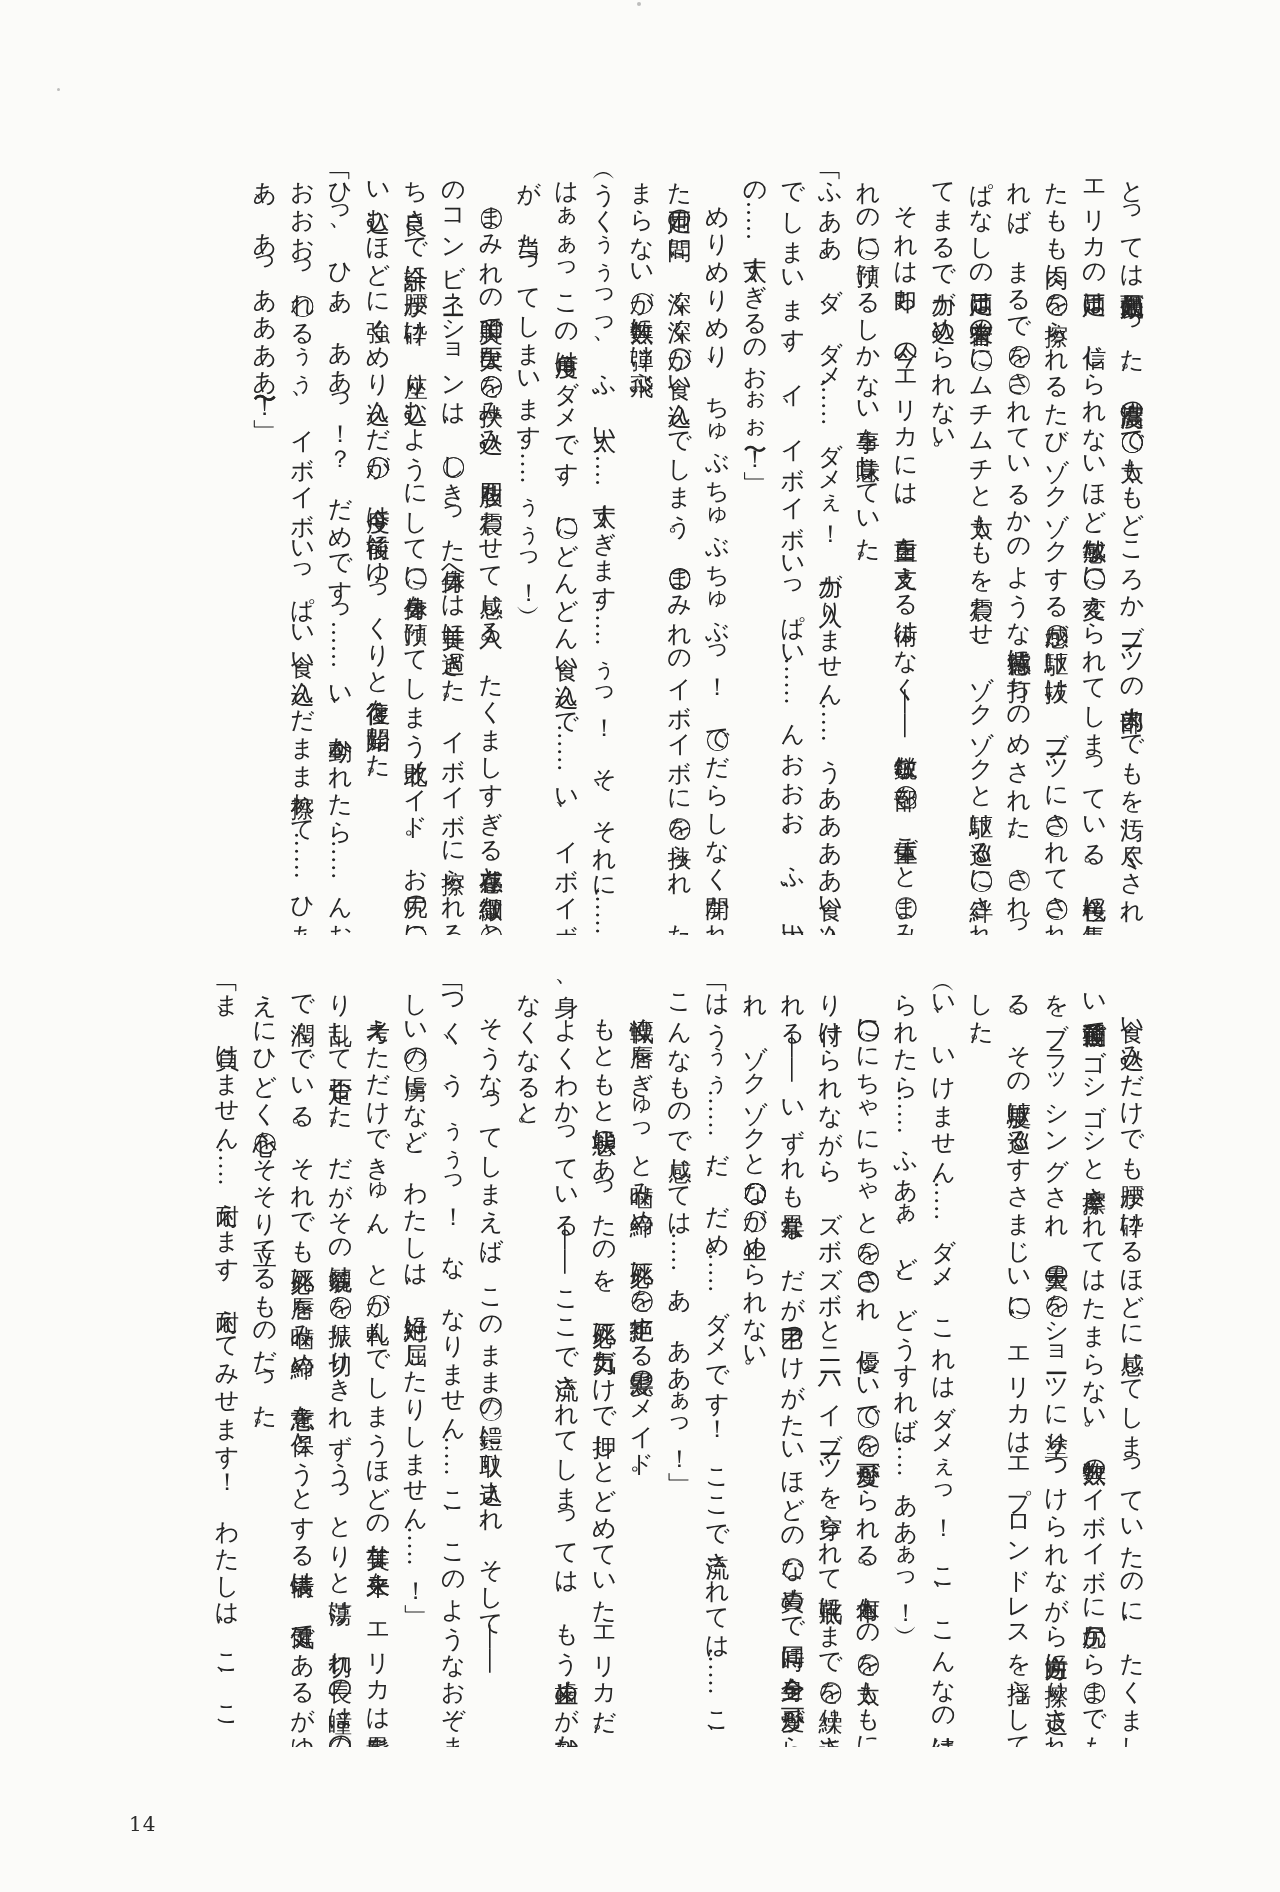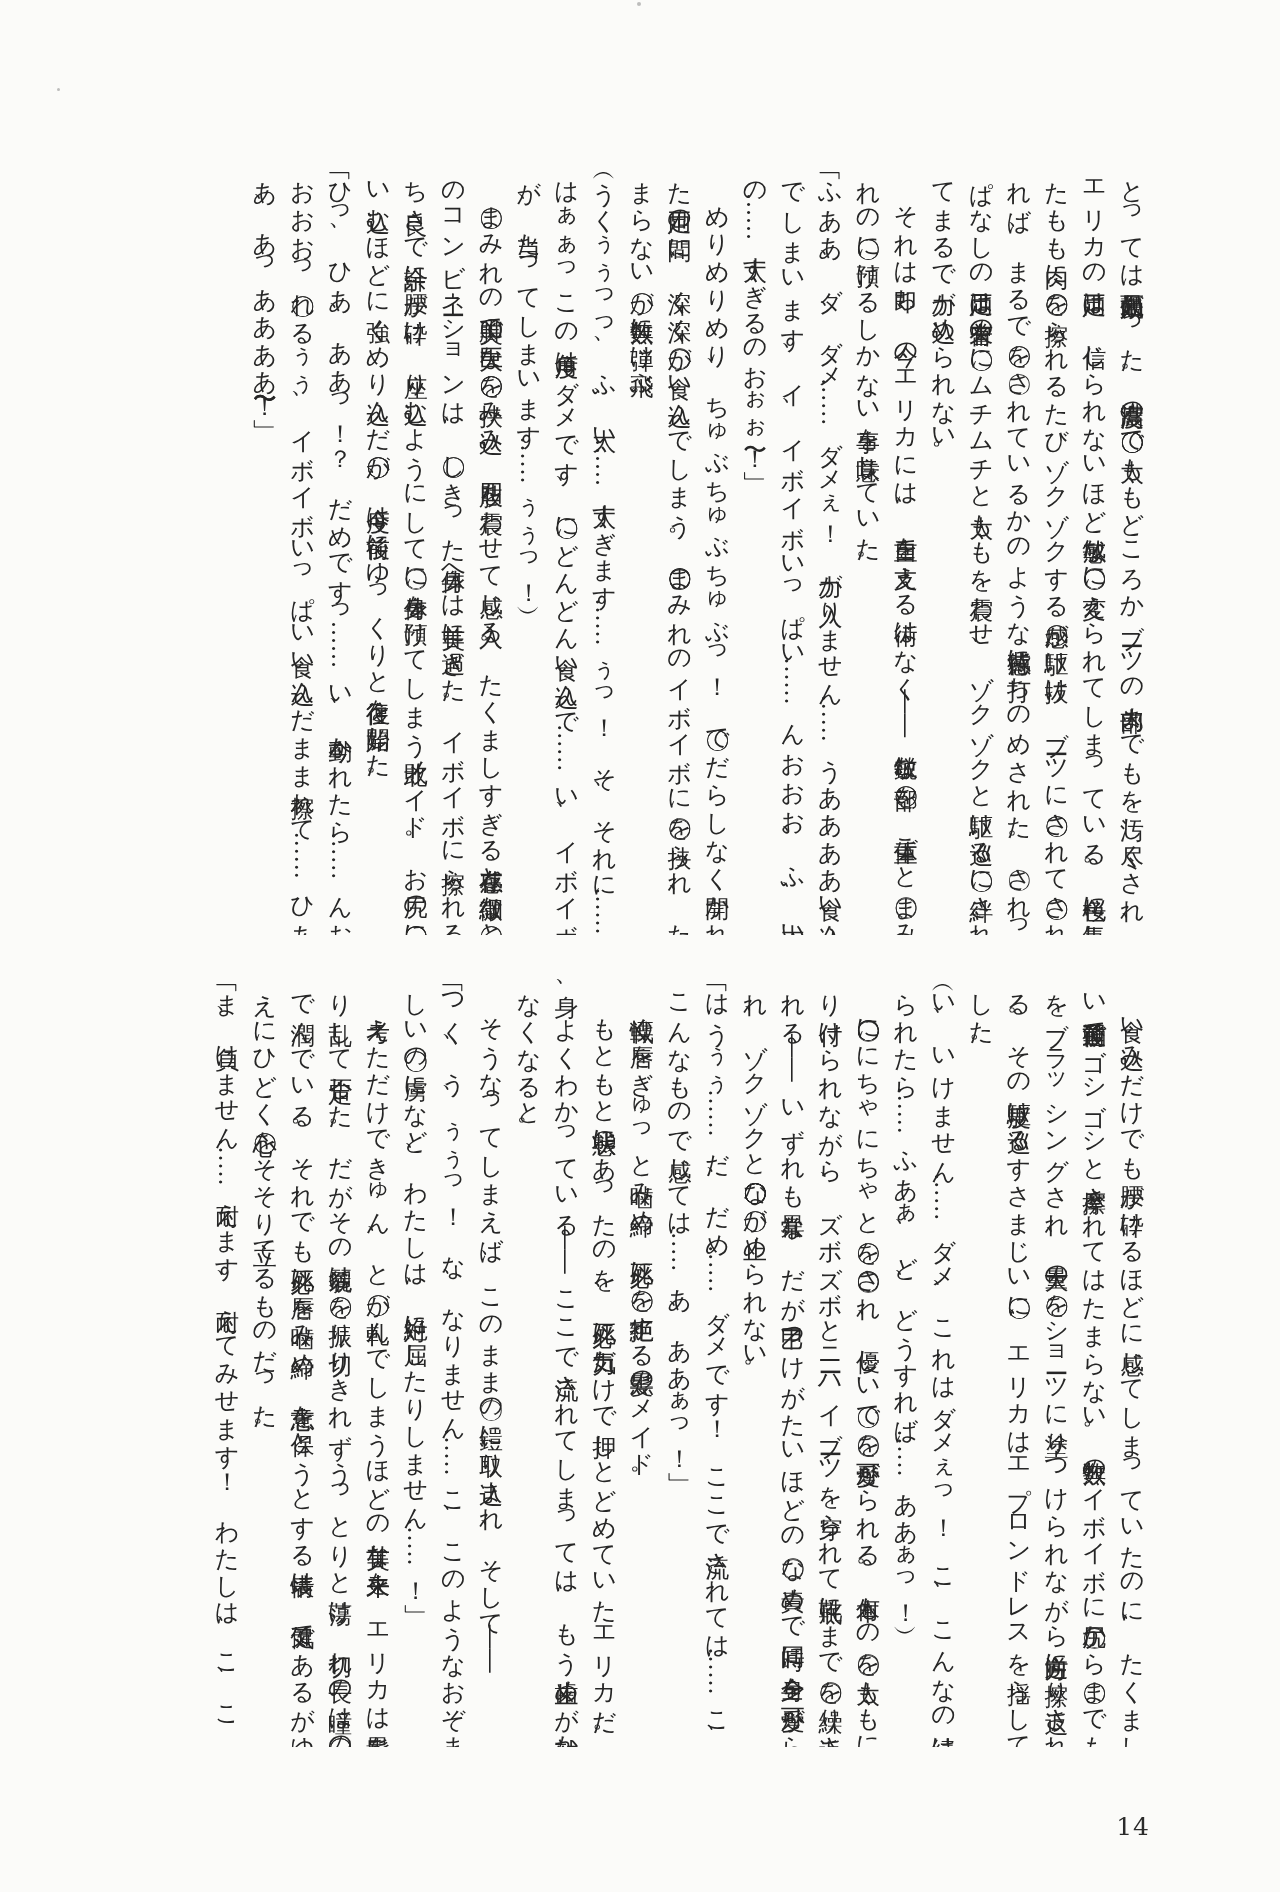--- a/index.html
+++ b/index.html
@@ -31,22 +31,22 @@
   }
   .block-upper { top: 165px; }
   .block-lower { top: 977px; }
   .vblock p { margin: 0; padding: 0; }
   .vblock p.indent { text-indent: 24px; }
   .page-number {
     position: absolute;
     left: 129px;
     top: 1812px;
     width: 1021px;
-    text-align: right;
-    font-size: 25px;
+    text-align: left;
+    font-size: 20px;
     letter-spacing: 1px;
     color: #2b2b2b;
   }
   .speck {
     position: absolute;
     background: #8a8a8a;
     border-radius: 50%;
     opacity: 0.55;
   }
   .speck-1 { left: 637px; top: 2px; width: 4px; height: 4px; }

